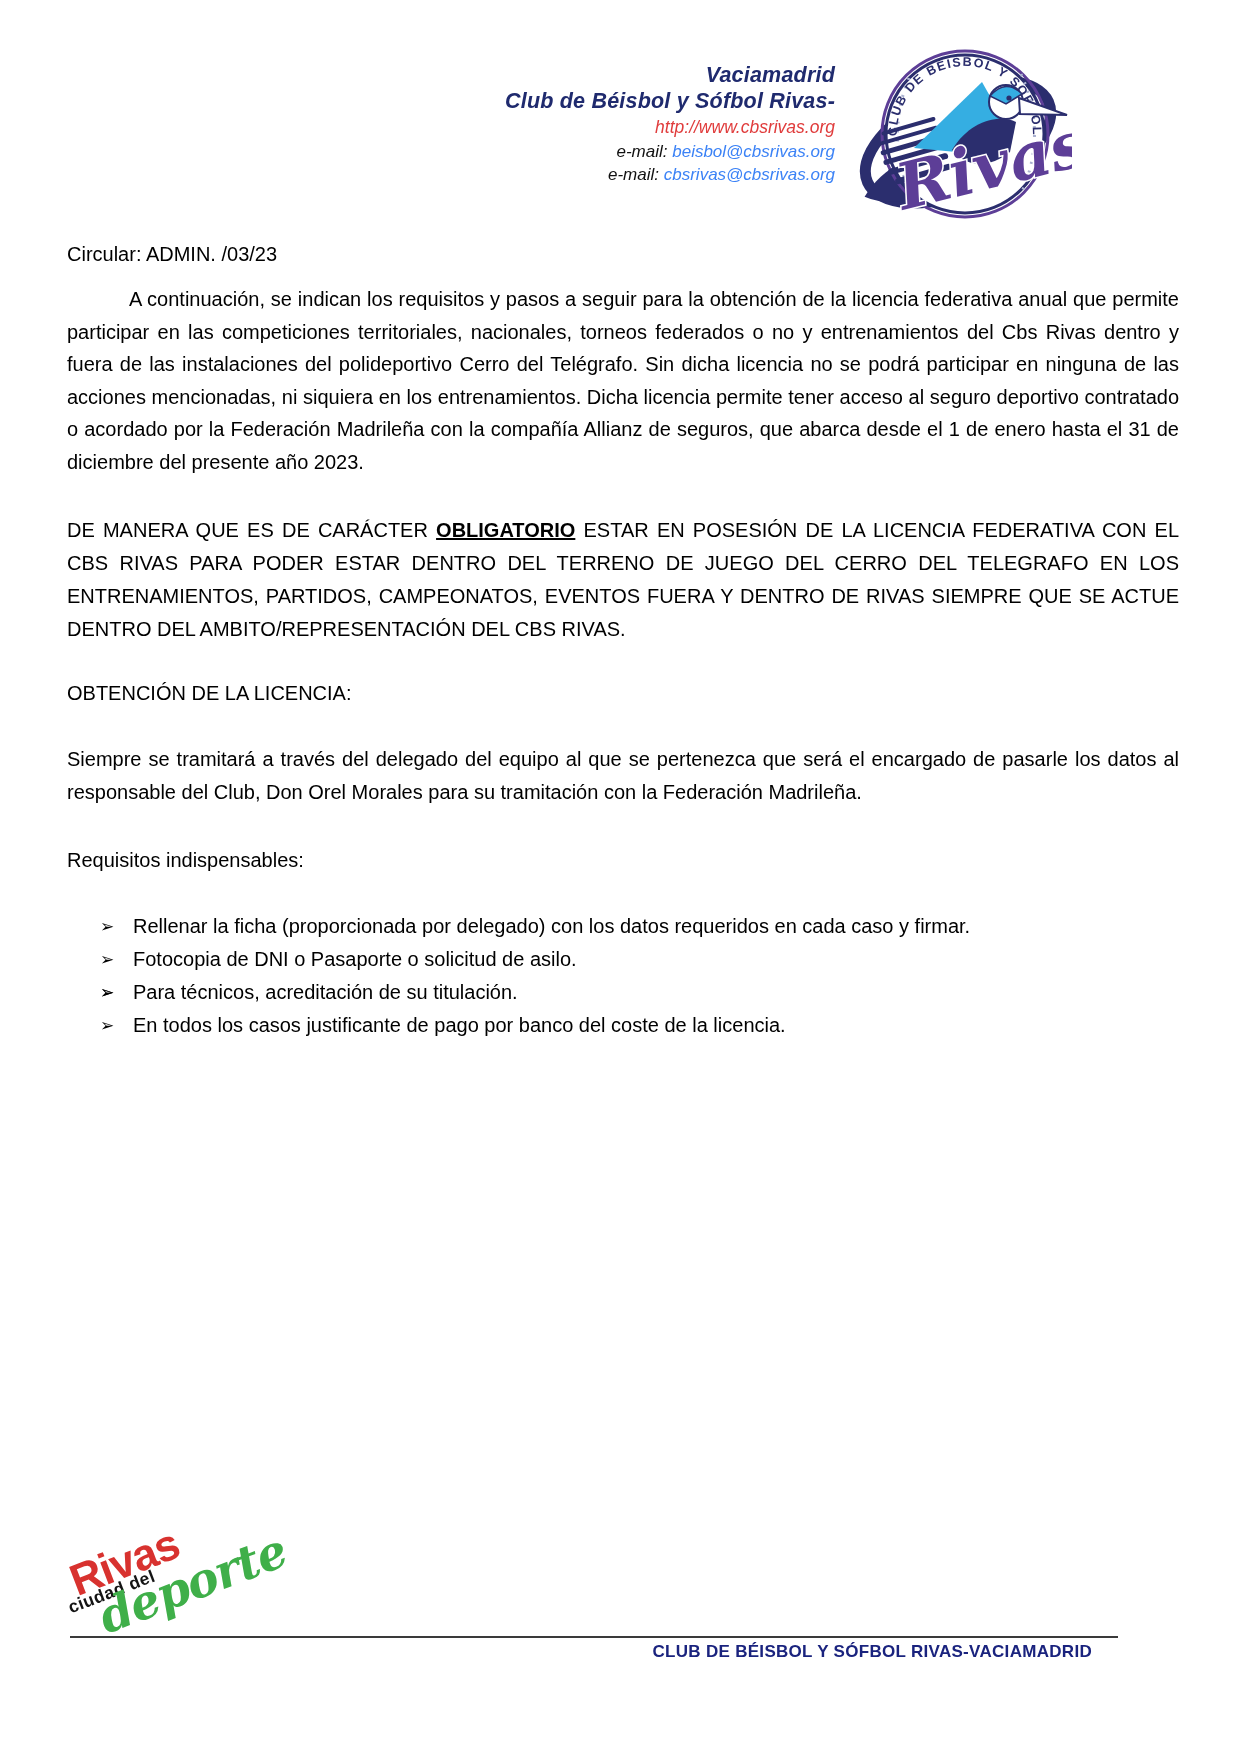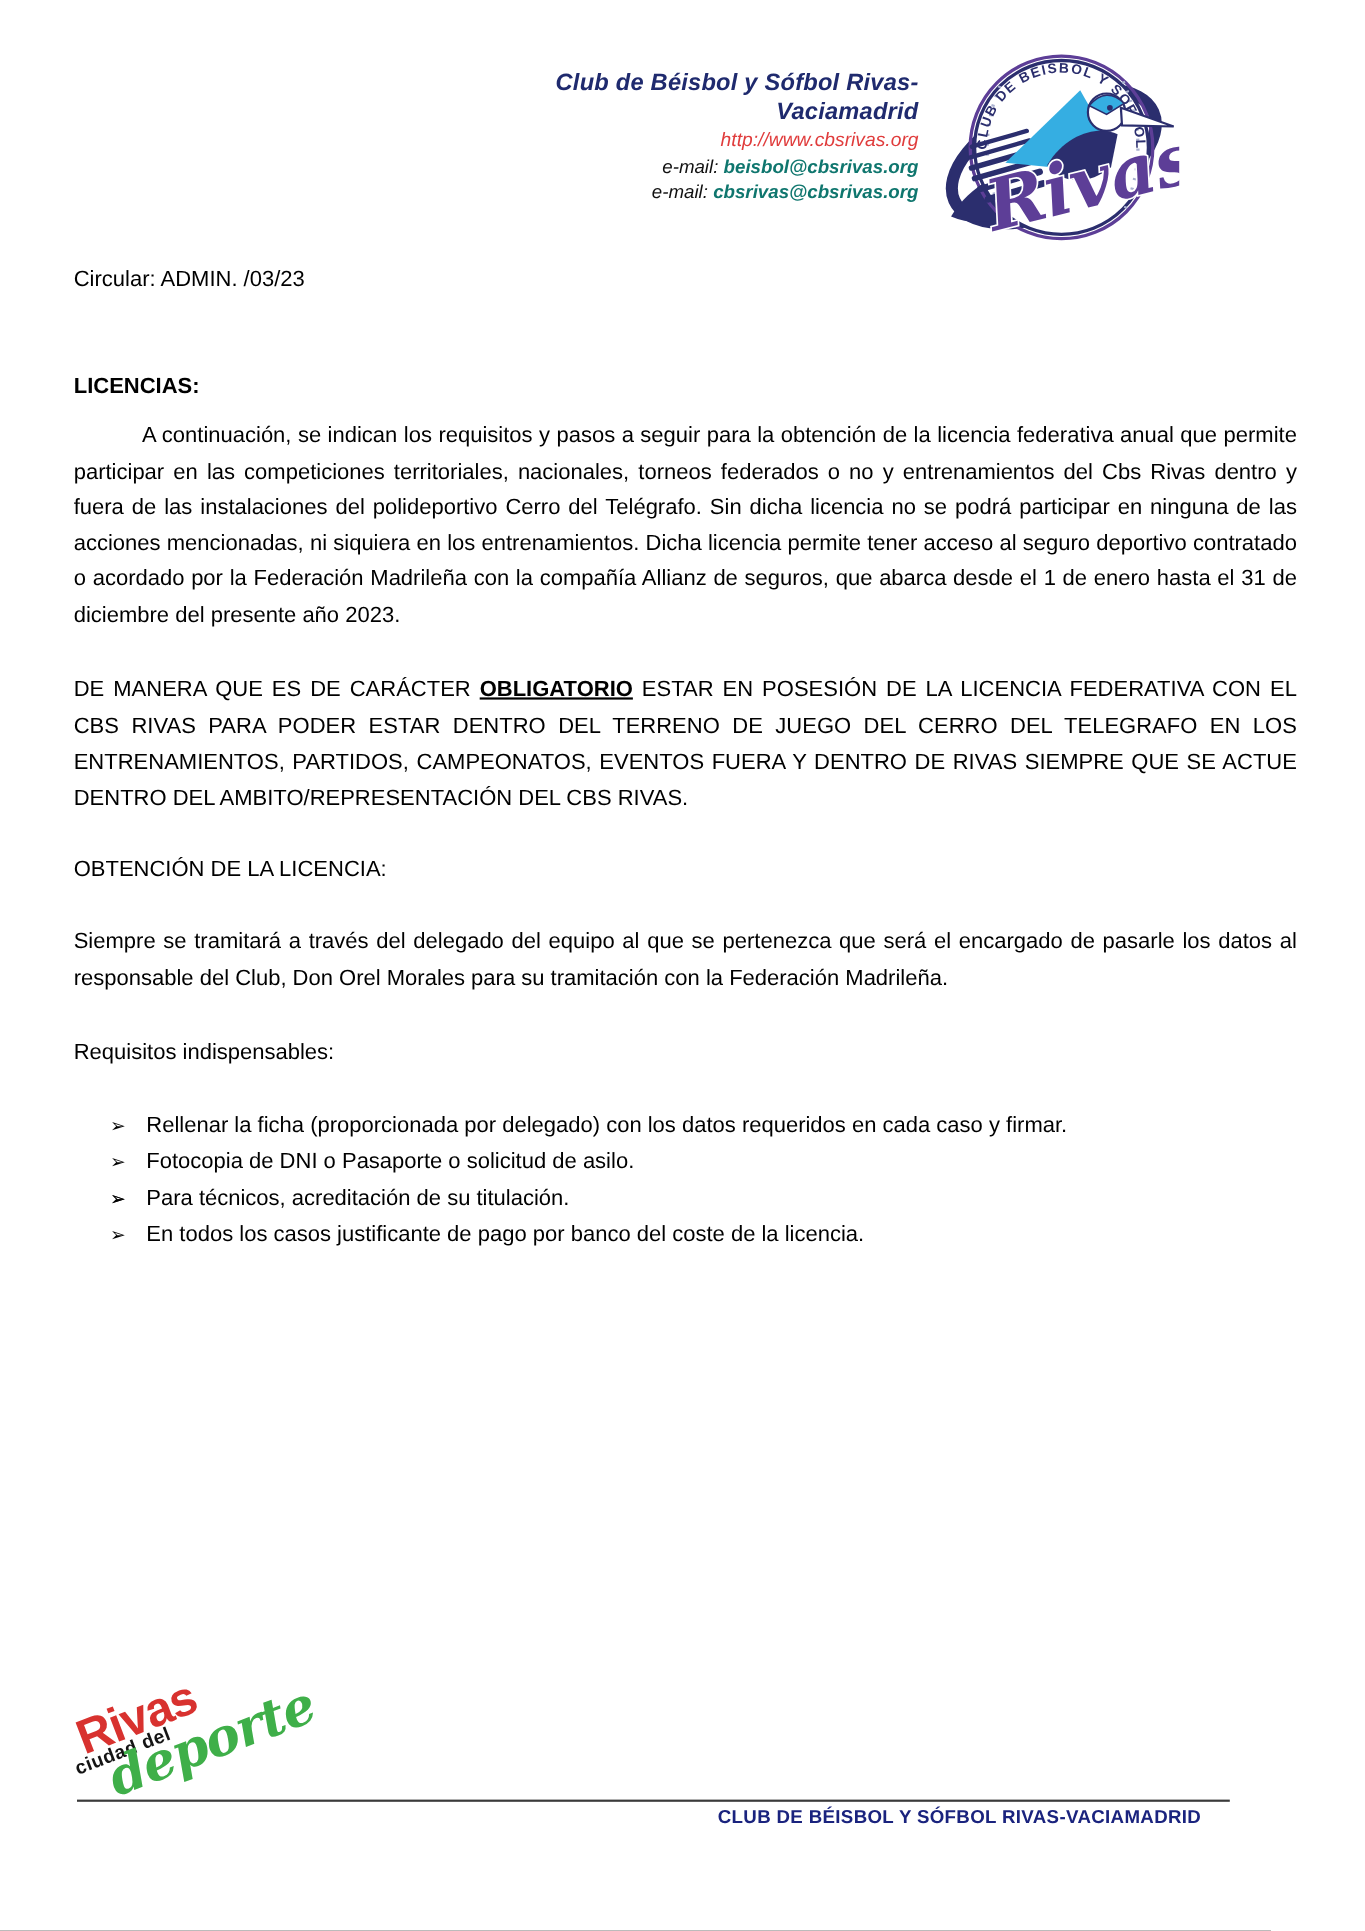--- a/index.html
+++ b/index.html
@@ -20,21 +20,21 @@
     text-align:right; line-height:1.25;
   }
   .club-title {
     color:#1f2a6e; font-weight:bold; font-style:italic;
     font-size:21.5px; line-height:26px; letter-spacing:.2px;
   }
   .club-url {
     color:#e03c3c; font-style:italic; font-size:17.5px; margin-top:3px;
   }
   .email-line { font-style:italic; font-size:17px; margin-top:2px; color:#111; }
-  .email-addr { color:#0f766e; font-weight:bold; }
+  .email-addr { color:#3b82f6; font-weight:normal; }
 
   
   .club-logo { position:absolute; left:858px; top:22px; width:214px; height:214px; }
 
   
   .doc {
     position:absolute; left:67px; top:238px; width:1112px;
     font-size:20px; line-height:33px;
   }
   .meta-line { white-space:nowrap; }
@@ -78,22 +78,22 @@
     position:absolute; left:0; top:1642px; width:1092px; text-align:right;
     color:#1a237e; font-weight:bold; font-size:17px; letter-spacing:.3px;
   }
 </style>
 </head>
 <body>
 
 <div class="page">
 
   <div class="header-block">
+    <div class="club-title">Vaciamadrid</div>
     <div class="club-title">Club de Béisbol y Sófbol Rivas-</div>
-    <div class="club-title">Vaciamadrid</div>
     <div class="club-url">http://www.cbsrivas.org</div>
     <div class="email-line">
       <span>e-mail:</span>
       <span class="email-addr">beisbol@cbsrivas.org</span>
     </div>
     <div class="email-line">
       <span>e-mail:</span>
       <span class="email-addr">cbsrivas@cbsrivas.org</span>
     </div>
   </div>
@@ -135,21 +135,20 @@
       <circle cx="151" cy="76" r="2.6" fill="#2b2e6e"></circle>
       <polygon points="161,76 209,93 162,92" fill="#ffffff" stroke="#2b2e6e" stroke-width="2"></polygon>
 
       <text x="38" y="172" transform="rotate(-14 107 150)" font-size="64" font-weight="bold" font-style="italic" font-family="DejaVu Serif, serif" fill="#5d3e97" stroke="#ffffff" stroke-width="3" paint-order="stroke">Rivas</text>
     </svg>
   </div>
 
   <div class="doc">
     <div class="meta-line">Circular: ADMIN. /03/23</div>
 
-    <div class="h-licencias">LICENCIAS:</div>
 
     <p class="para para-1">A continuación, se indican los requisitos y pasos a seguir para la obtención de la licencia federativa anual que permite participar en las competiciones territoriales, nacionales, torneos federados o no y entrenamientos del Cbs Rivas dentro y fuera de las instalaciones del polideportivo Cerro del Telégrafo. Sin dicha licencia no se podrá participar en ninguna de las acciones mencionadas, ni siquiera en los entrenamientos. Dicha licencia permite tener acceso al seguro deportivo contratado o acordado por la Federación Madrileña con la compañía Allianz de seguros, que abarca desde el 1 de enero hasta el 31 de diciembre del presente año 2023.</p>
 
     <p class="para para-2"><span>DE MANERA QUE ES DE CARÁCTER </span><span class="bold-underline">OBLIGATORIO</span><span> ESTAR EN POSESIÓN DE LA LICENCIA FEDERATIVA CON EL CBS RIVAS PARA PODER ESTAR DENTRO DEL TERRENO DE JUEGO DEL CERRO DEL TELEGRAFO EN LOS ENTRENAMIENTOS, PARTIDOS, CAMPEONATOS, EVENTOS FUERA Y DENTRO DE RIVAS SIEMPRE QUE SE ACTUE DENTRO DEL AMBITO/REPRESENTACIÓN DEL CBS RIVAS.</span></p>
 
     <div class="h-obtencion">OBTENCIÓN DE LA LICENCIA:</div>
 
     <p class="para para-3">Siempre se tramitará a través del delegado del equipo al que se pertenezca que será el encargado de pasarle los datos al responsable del Club, Don Orel Morales para su tramitación con la Federación Madrileña.</p>
 
     <div class="h-requisitos">Requisitos indispensables:</div>

